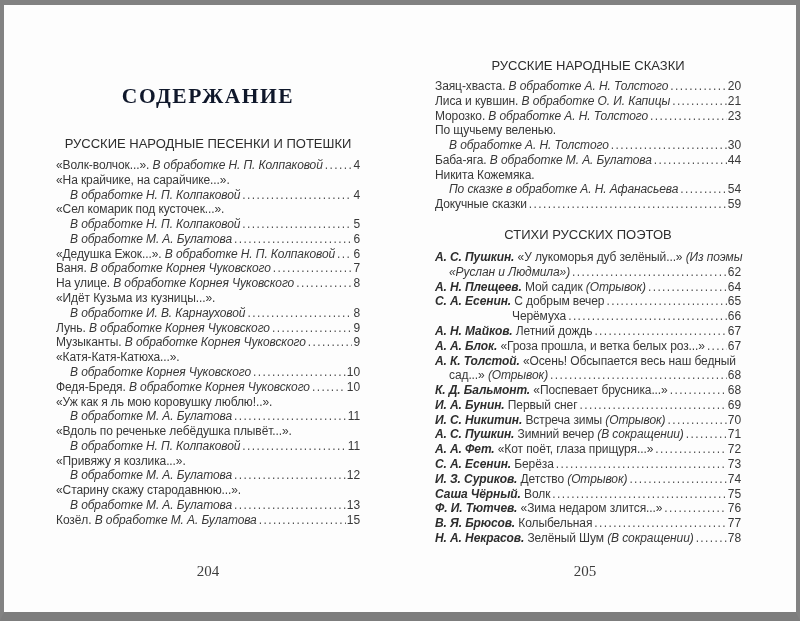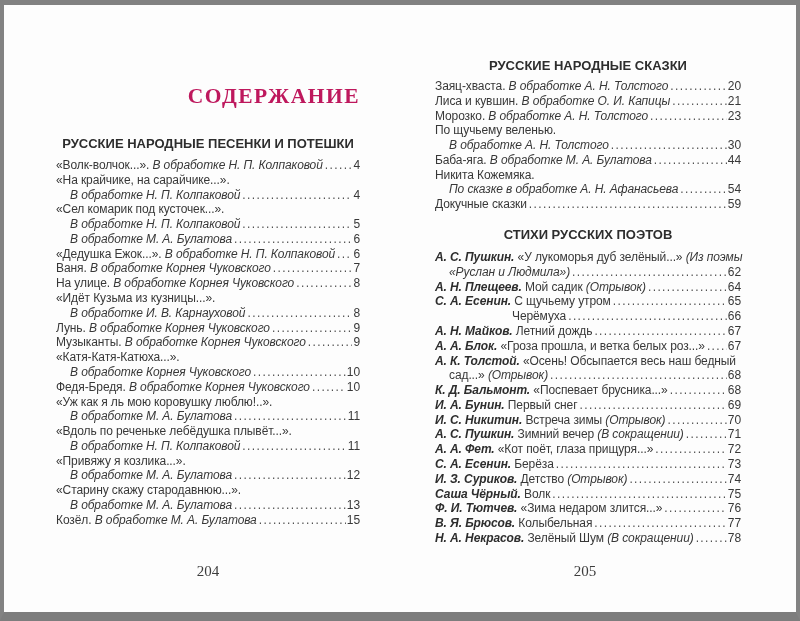--- a/index.html
+++ b/index.html
@@ -19,27 +19,27 @@
   .col { position:absolute; }
   .col-left  { left:52px; top:79px; width:304px; }
   .col-right { left:431px; top:53px; width:306px; }
 
   .toc-title {
     margin:0;
     font-family:"Liberation Serif", serif;
     font-weight:bold;
     font-size:21.5px;
     letter-spacing:1.5px;
-    text-align:right;
-    color:#be185d;
+    text-align:center;
+    color:#0f172a;
     white-space:nowrap;
   }
   .sec-h {
     margin:0;
-    font-weight:bold;
+    font-weight:normal;
     font-size:13px;
     text-align:center;
     color:#2d2d2d;
     white-space:nowrap;
   }
   .col-left .sec-h { margin-top:27px; }
   #sec-tales .sec-h { margin-top:0; }
   #sec-poems .sec-h { margin-top:15px; }
 
   .entries { margin-top:7px; }
@@ -266,21 +266,21 @@
             <span class="txt"><span class="it">«Руслан и Людмила»)</span></span>
             <span class="leader"></span>
             <span class="pg">62</span>
           </div>
           <div class="line ind0">
             <span class="txt"><span class="bd">А. Н. Плещеев. </span><span class="nm">Мой садик </span><span class="it">(Отрывок)</span></span>
             <span class="leader"></span>
             <span class="pg">64</span>
           </div>
           <div class="line ind0">
-            <span class="txt"><span class="bd">С. А. Есенин. </span><span class="nm">С щучьему утром</span></span>
+            <span class="txt"><span class="bd">С. А. Есенин. </span><span class="nm">С добрым вечер</span></span>
             <span class="leader"></span>
             <span class="pg">65</span>
           </div>
           <div class="line ind2">
             <span class="txt"><span class="nm">Черёмуха</span></span>
             <span class="leader"></span>
             <span class="pg">66</span>
           </div>
           <div class="line ind0">
             <span class="txt"><span class="bd">А. Н. Майков. </span><span class="nm">Летний дождь</span></span>

